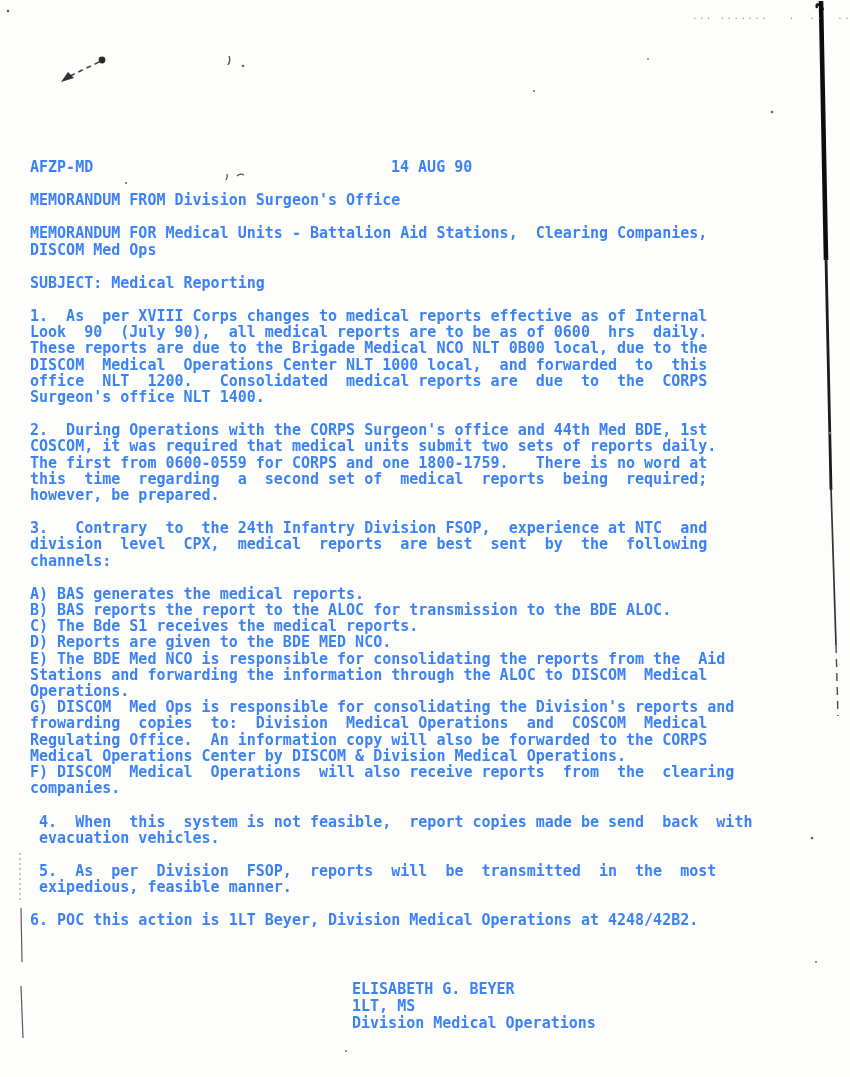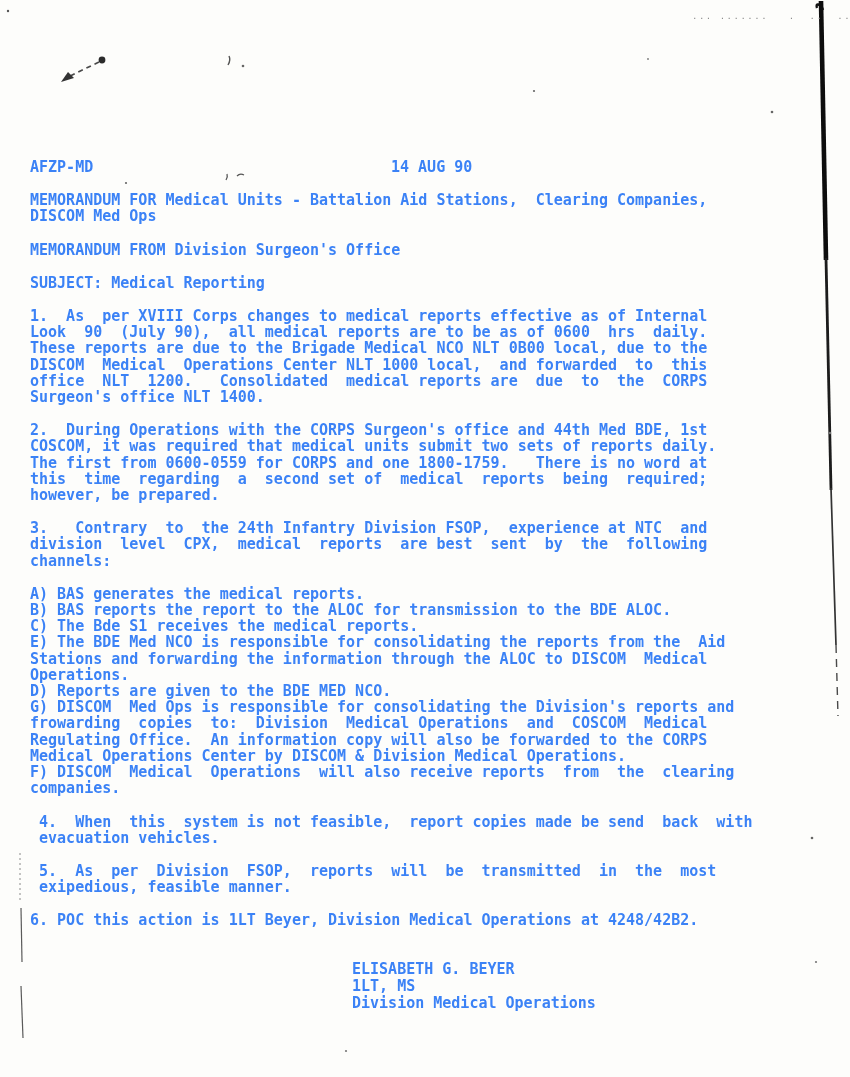--- a/index.html
+++ b/index.html
@@ -31,21 +31,21 @@
   .memo pre{
     margin:0;
     font-family:inherit;font-size:inherit;line-height:inherit;
     white-space:pre;
   }
   .blk{margin:0 0 17px 0 !important;}
   .hdr{position:relative;}
   .hdr .date{position:absolute;left:361px;top:0;}
   .channels{margin:0 0 17px 0;}
   .channels pre{margin:0;}
-  .sig{margin-top:32px;margin-left:322px;line-height:17.4px;}
+  .sig{margin-top:52px;margin-left:322px;line-height:17.4px;}
 </style>
 </head>
 <body>
 
 <div class="page">
 
   <svg class="artifacts" width="850" height="1077" viewBox="0 0 850 1077" xmlns="http://www.w3.org/2000/svg">
 
     <circle cx="102" cy="60" r="3.4" fill="#2b2b2b"></circle>
     <line x1="99" y1="62" x2="70" y2="76" stroke="#4a4a4a" stroke-width="1.7" stroke-dasharray="5 4"></line>
@@ -76,23 +76,23 @@
     <circle cx="816" cy="962" r="1.1" fill="#777"></circle>
     <circle cx="346" cy="1051" r="1.1" fill="#777"></circle>
     <circle cx="126" cy="183" r="1.1" fill="#666"></circle>
   </svg>
 
   <div class="scribble">... .......   .  ..  ...</div>
 
   <div class="memo">
     <pre class="hdr blk"><span>AFZP-MD</span><span class="date">14 AUG 90</span></pre>
 
+    <pre class="blk">MEMORANDUM FROM Division Surgeon's Office</pre>
     <pre class="blk">MEMORANDUM FOR Medical Units - Battalion Aid Stations,  Clearing Companies,
 DISCOM Med Ops</pre>
-    <pre class="blk">MEMORANDUM FROM Division Surgeon's Office</pre>
     <pre class="blk">SUBJECT: Medical Reporting</pre>
 
     <pre class="blk">1.  As  per XVIII Corps changes to medical reports effective as of Internal
 Look  90  (July 90),  all medical reports are to be as of 0600  hrs  daily.
 These reports are due to the Brigade Medical NCO NLT 0B00 local, due to the
 DISCOM  Medical  Operations Center NLT 1000 local,  and forwarded  to  this
 office  NLT  1200.   Consolidated  medical reports are  due  to  the  CORPS
 Surgeon's office NLT 1400.</pre>
     <pre class="blk">2.  During Operations with the CORPS Surgeon's office and 44th Med BDE, 1st
 COSCOM, it was required that medical units submit two sets of reports daily.
@@ -100,24 +100,24 @@
 this  time  regarding  a  second set of  medical  reports  being  required;
 however, be prepared.</pre>
     <pre class="blk">3.   Contrary  to  the 24th Infantry Division FSOP,  experience at NTC  and
 division  level  CPX,  medical  reports  are best  sent  by  the  following
 channels:</pre>
 
     <div class="channels">
       <pre>A) BAS generates the medical reports.</pre>
       <pre>B) BAS reports the report to the ALOC for transmission to the BDE ALOC.</pre>
       <pre>C) The Bde S1 receives the medical reports.</pre>
+      <pre>D) Reports are given to the BDE MED NCO.</pre>
       <pre>E) The BDE Med NCO is responsible for consolidating the reports from the  Aid
 Stations and forwarding the information through the ALOC to DISCOM  Medical
 Operations.</pre>
-      <pre>D) Reports are given to the BDE MED NCO.</pre>
       <pre>G) DISCOM  Med Ops is responsible for consolidating the Division's reports and
 frowarding  copies  to:  Division  Medical Operations  and  COSCOM  Medical
 Regulating Office.  An information copy will also be forwarded to the CORPS
 Medical Operations Center by DISCOM &amp; Division Medical Operations.</pre>
       <pre>F) DISCOM  Medical  Operations  will also receive reports  from  the  clearing
 companies.</pre>
     </div>
 
     <pre class="blk"> 4.  When  this  system is not feasible,  report copies made be send  back  with
  evacuation vehicles.</pre>

